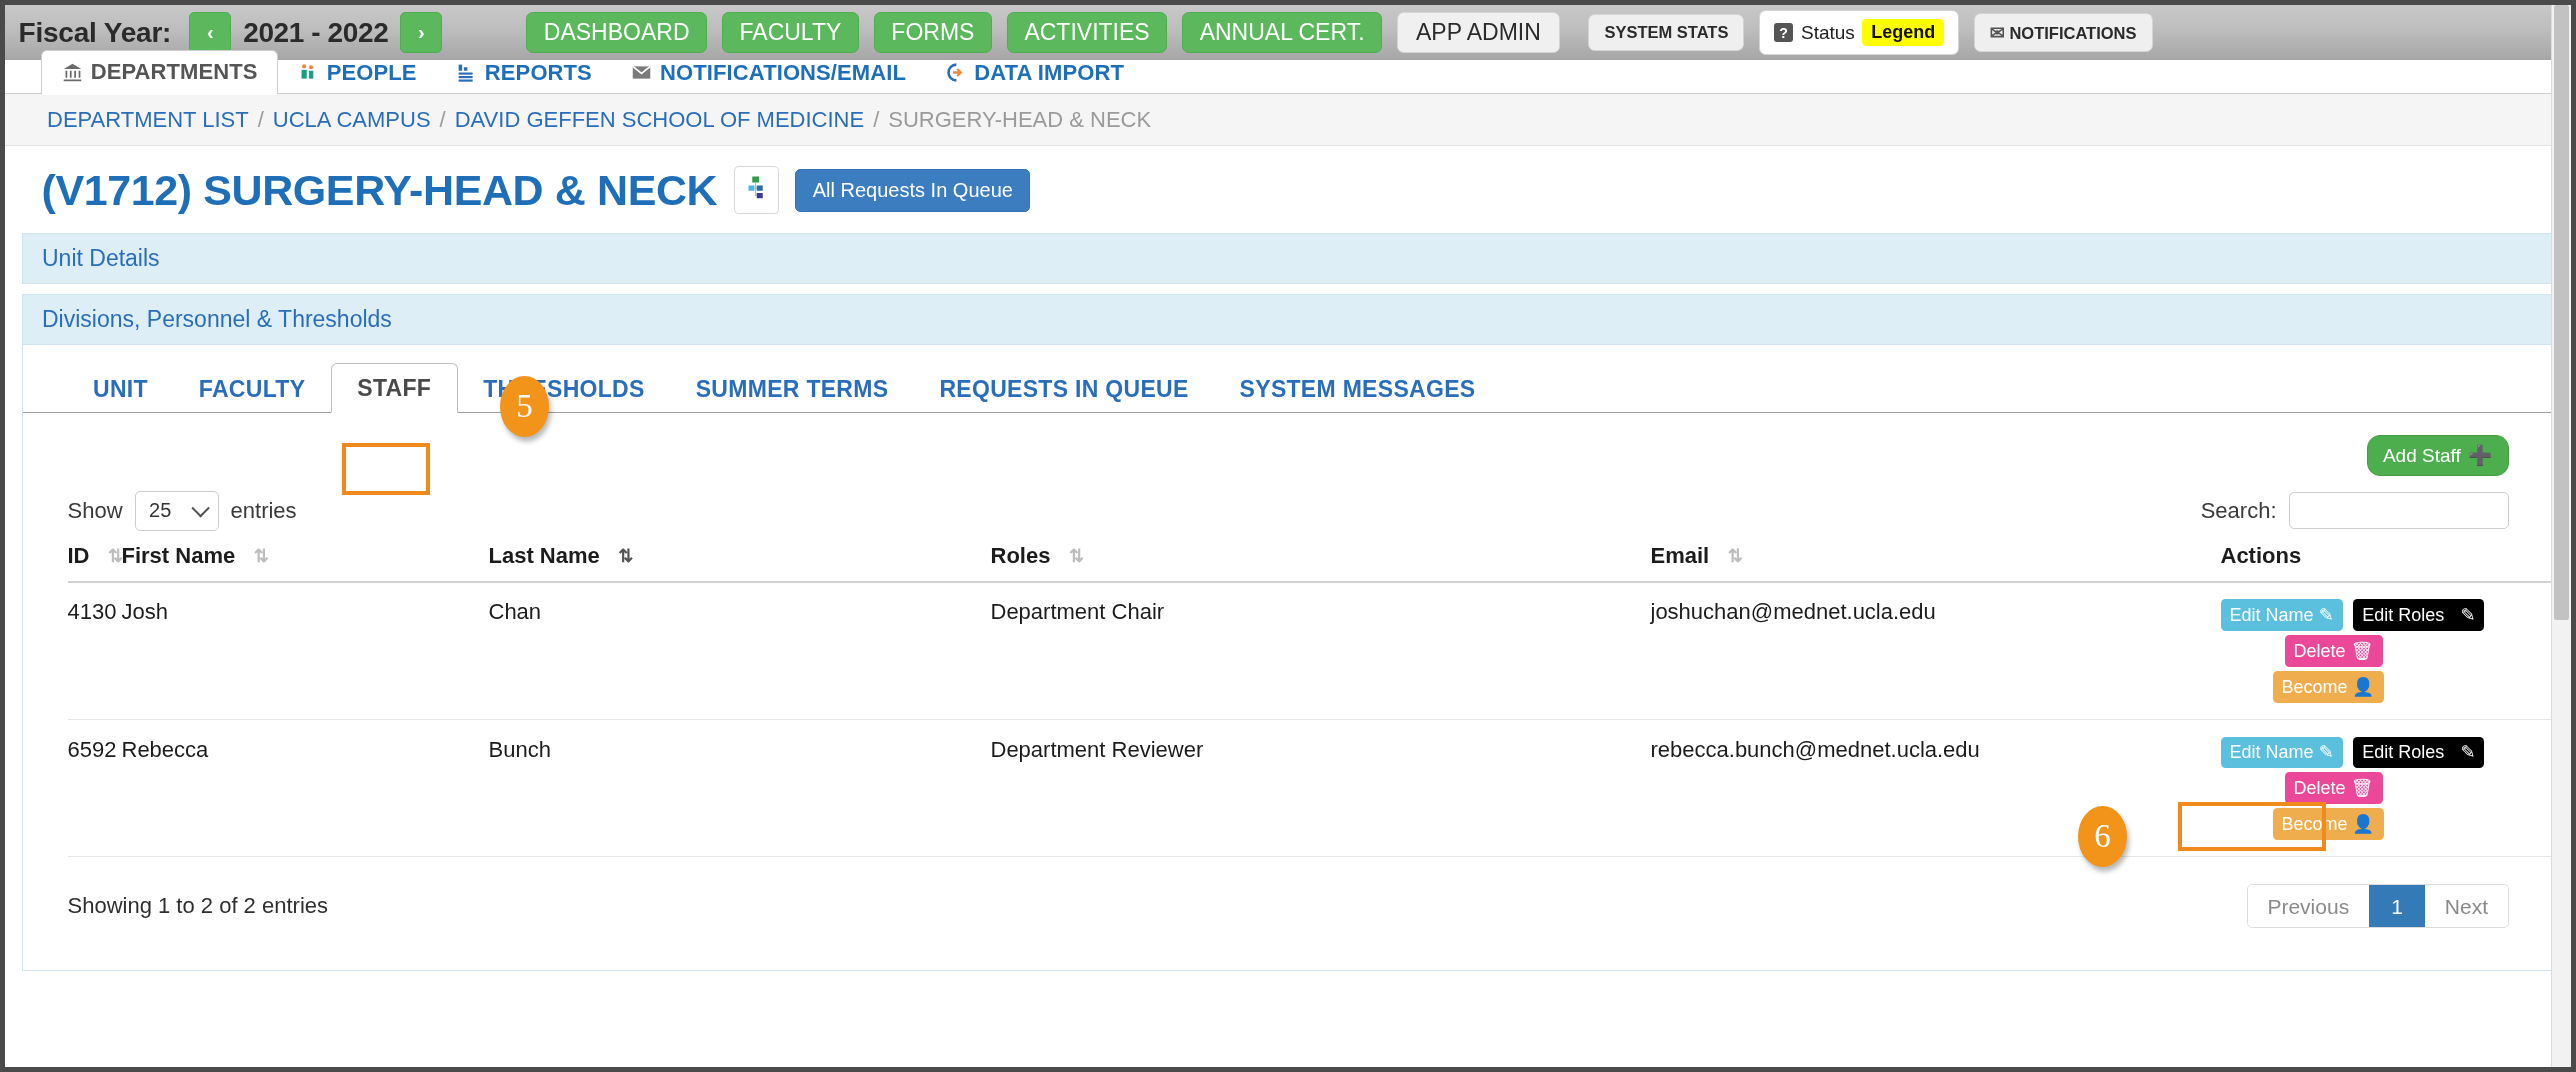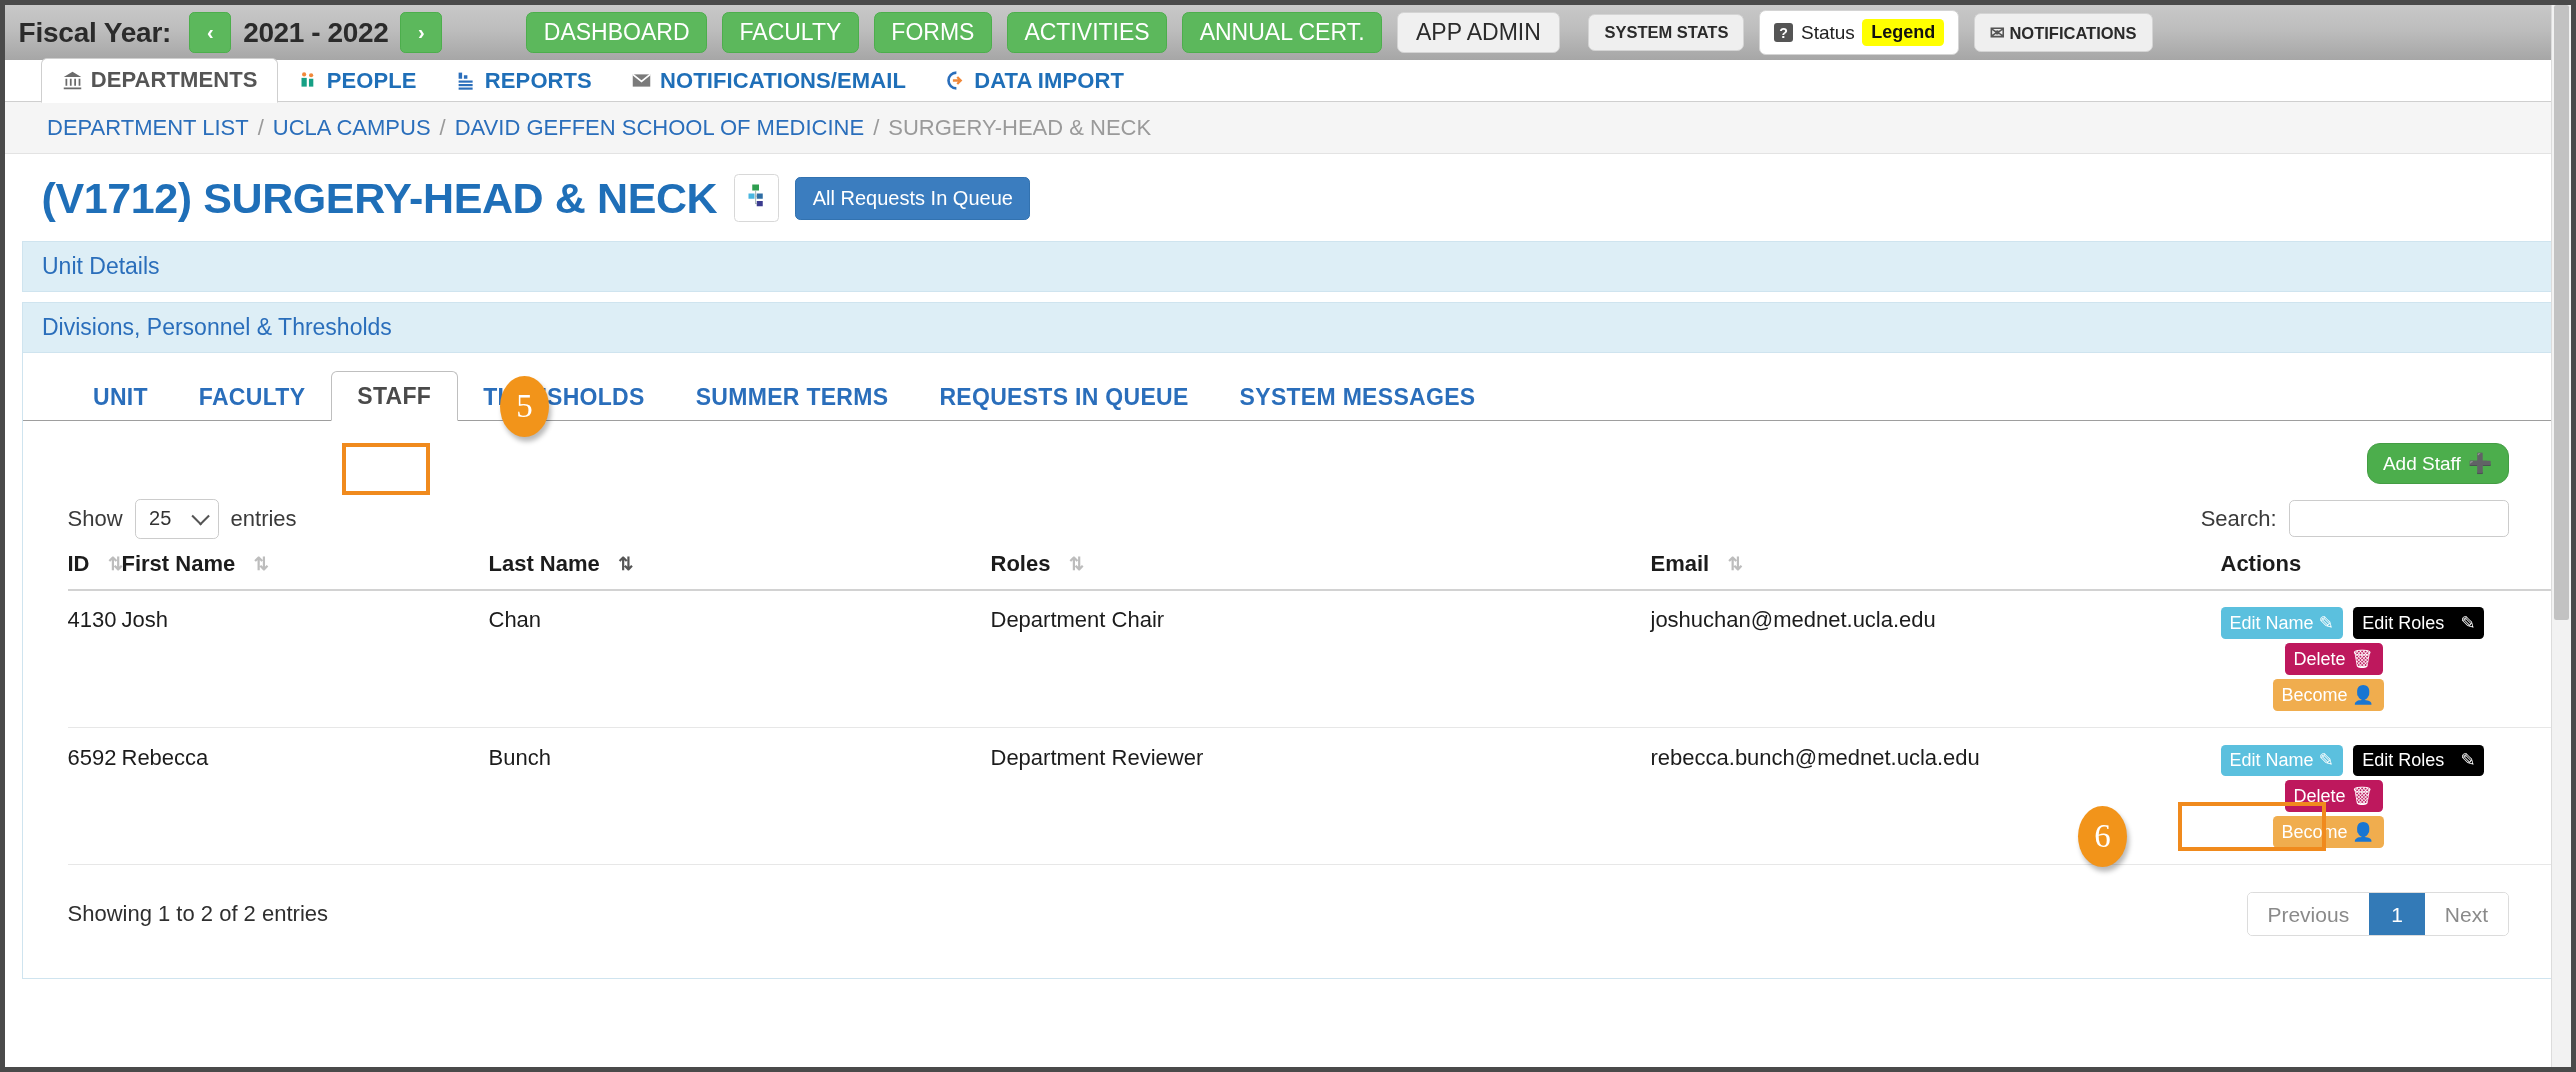--- a/index.html
+++ b/index.html
@@ -142,21 +142,21 @@
   .env-icon {
     display: inline-block;
     color: #555;
     font-size: 18px;
     margin-right: 4.5px;
   }
 
   
   .tabrow {
     position: relative;
-    height: 42px;
+    height: 34px;
     background: #ffffff;
     border-bottom: 1.5px solid #cfcfcf;
     display: flex;
     align-items: flex-end;
     padding-left: 36px;
     box-sizing: border-box;
   }
   .navtab {
     display: flex;
     align-items: center;
@@ -434,21 +434,21 @@
     display: inline-flex;
     align-items: center;
     gap: 5.2px;
     line-height: 1;
     cursor: pointer;
     font-family: "Liberation Sans", sans-serif;
     white-space: nowrap;
   }
   .abtn.edit-name { background: #5bc0de; }
   .abtn.edit-roles { background: #000000; gap: 16px; }
-  .abtn.delete { background: #be185d; }
+  .abtn.delete { background: #ec4899; }
   .abtn.become { background: #f0ad4e; }
 
   
   .footer-row {
     display: flex;
     align-items: center;
     justify-content: space-between;
     padding: 27px 0 25.5px 0;
   }
   .showing-txt { font-size: 22px; color: #2f2f2f; }

